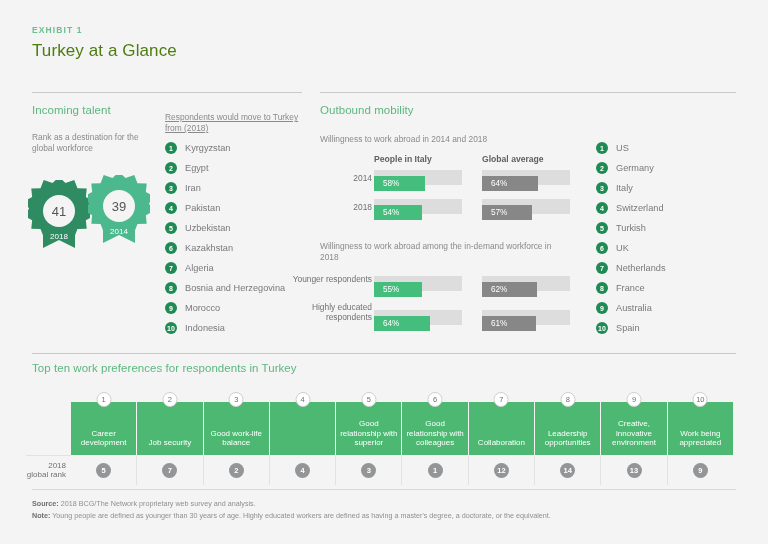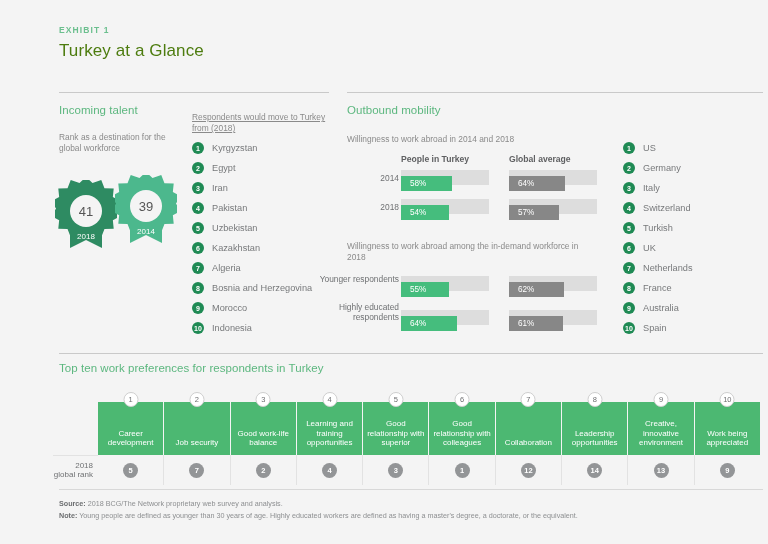--- a/index.html
+++ b/index.html
@@ -4,21 +4,21 @@
 <style>
   html,body{margin:0;padding:0;}
   body{
     width:768px;height:544px;
     background:#f4f4f4;
     font-family:"Liberation Sans", sans-serif;
     color:#58595b;
     overflow:hidden;
     position:relative;
   }
-  .page{position:absolute;inset:0;margin-left:27px;}
+  .page{position:absolute;inset:0;}
 
   
   .exhibit{
     position:absolute;left:32px;top:25px;
     font-size:8.5px;font-weight:bold;letter-spacing:1.1px;
     color:#6bbf8e;
   }
   .title{
     position:absolute;left:32px;top:41px;
     font-size:17px;font-weight:normal;color:#4d7c0f;
@@ -229,21 +229,21 @@
       </div>
     <div class="crow">
         <div class="cnum">10</div>
         <div class="cname">Indonesia</div>
       </div>
   </div>
 
   <div class="sec-head" style="left:320px;top:104px;">Outbound mobility</div>
   <div class="sub-head" style="left:320px;top:134px;width:260px;">Willingness to work abroad in 2014 and 2018</div>
 
-  <div class="bar-col-head" style="left:374px;top:154px;">People in Turkey</div>
+  <div class="bar-col-head" style="left:374px;top:154px;">People in Italy</div>
   <div class="bar-col-head" style="left:482px;top:154px;">Global average</div>
 
   <div class="bar-row" style="left:300px;top:170px;width:270px;">
     <div class="bar-label" style="right:198px;top:3px;">2014</div>
     <div class="track" style="left:74px;width:88px;">
       <div class="fill green" style="width:51px;">
           <span>58%</span>
         </div>
     </div>
     <div class="track" style="left:182px;width:88px;">
@@ -351,21 +351,20 @@
     <div class="pref-cell">
         <div class="pref-circle">2</div>
         <div class="pref-label">Job security</div>
       </div>
     <div class="pref-cell">
         <div class="pref-circle">3</div>
         <div class="pref-label">Good work-life balance</div>
       </div>
     <div class="pref-cell">
         <div class="pref-circle">4</div>
-        <div class="pref-label">Learning and training opportunities</div>
       </div>
     <div class="pref-cell">
         <div class="pref-circle">5</div>
         <div class="pref-label">Good relationship with superior</div>
       </div>
     <div class="pref-cell">
         <div class="pref-circle">6</div>
         <div class="pref-label">Good relationship with colleagues</div>
       </div>
     <div class="pref-cell">

